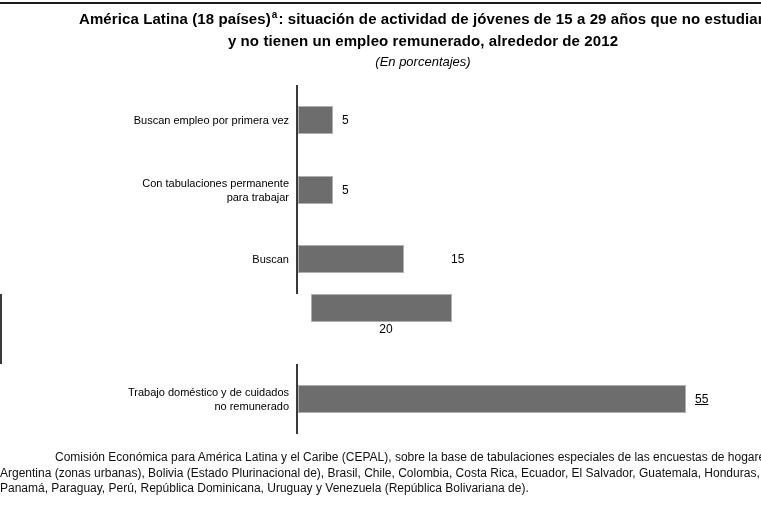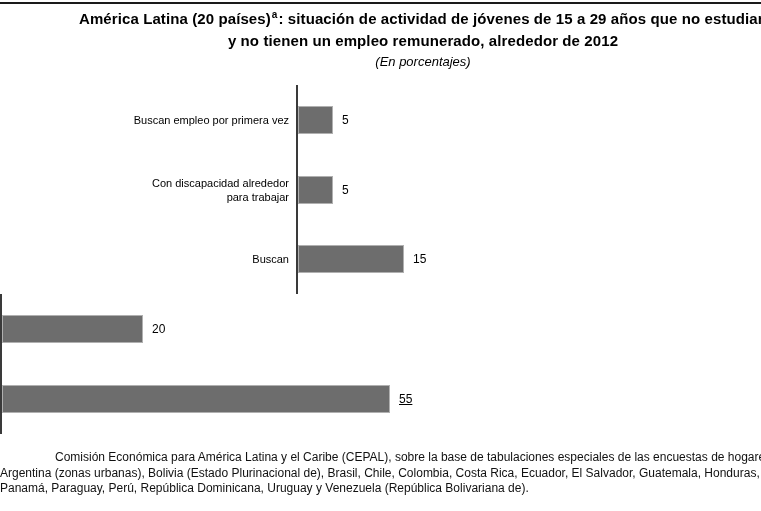--- a/index.html
+++ b/index.html
@@ -105,56 +105,58 @@
   .footer .line.indented { text-indent: 55px; }
 </style>
 </head>
 <body>
 
 <div class="inner">
 
   <div class="top-rule"></div>
 
   <div class="title-block">
-    <div class="title-line"><span>América Latina (20 países)</span><sup>a</sup><span>: situación de actividad de jóvenes de 15 a 29 años que no estudian</span></div>
+    <div class="title-line"><span>América Latina (18 países)</span><sup>a</sup><span>: situación de actividad de jóvenes de 15 a 29 años que no estudian</span></div>
     <div class="title-line">y no tienen un empleo remunerado, alrededor de 2012</div>
     <div class="subtitle">(En porcentajes)</div>
   </div>
 
   <div class="chart">
     <div class="rows" id="chart-rows">
         <div class="row">
           <div class="cat-label">Buscan empleo por primera vez</div>
           <div class="bar-area" style="border-left-color: rgb(58, 58, 58);">
             <div class="bar" style="width: 35px; background: rgb(109, 109, 109); border-color: rgb(176, 176, 176);"></div>
             <span class="value-label">5</span>
           </div>
         </div>
         <div class="row">
-          <div class="cat-label">Con discapacidad alrededor
+          <div class="cat-label">Con tabulaciones permanente
 para trabajar</div>
           <div class="bar-area" style="border-left-color: rgb(58, 58, 58);">
             <div class="bar" style="width: 35px; background: rgb(109, 109, 109); border-color: rgb(176, 176, 176);"></div>
             <span class="value-label">5</span>
           </div>
         </div>
         <div class="row">
           <div class="cat-label">Buscan</div>
-          <div class="bar-area" style="border-left-color: rgb(58, 58, 58);">
+          <div class="bar-area" style="border-left-color: rgb(58, 58, 58); gap: 38px;">
             <div class="bar" style="width: 106px; background: rgb(109, 109, 109); border-color: rgb(176, 176, 176);"></div>
             <span class="value-label">15</span>
           </div>
         </div>
         <div class="row">
-          <div class="bar-area" style="border-left-color: rgb(58, 58, 58);">
+          <div class="bar-area" style="border-left-color: rgb(58, 58, 58); flex-direction: column;">
             <div class="bar" style="width: 141px; background: rgb(109, 109, 109); border-color: rgb(176, 176, 176);"></div>
             <span class="value-label">20</span>
           </div>
         </div>
         <div class="row">
+          <div class="cat-label">Trabajo doméstico y de cuidados
+no remunerado</div>
           <div class="bar-area" style="border-left-color: rgb(58, 58, 58); text-decoration: underline;">
             <div class="bar" style="width: 388px; background: rgb(109, 109, 109); border-color: rgb(176, 176, 176);"></div>
             <span class="value-label">55</span>
           </div>
         </div>
       </div>
   </div>
 
   <div class="footer">
     <div class="line indented">Comisión Económica para América Latina y el Caribe (CEPAL), sobre la base de tabulaciones especiales de las encuestas de hogares de los r</div>

